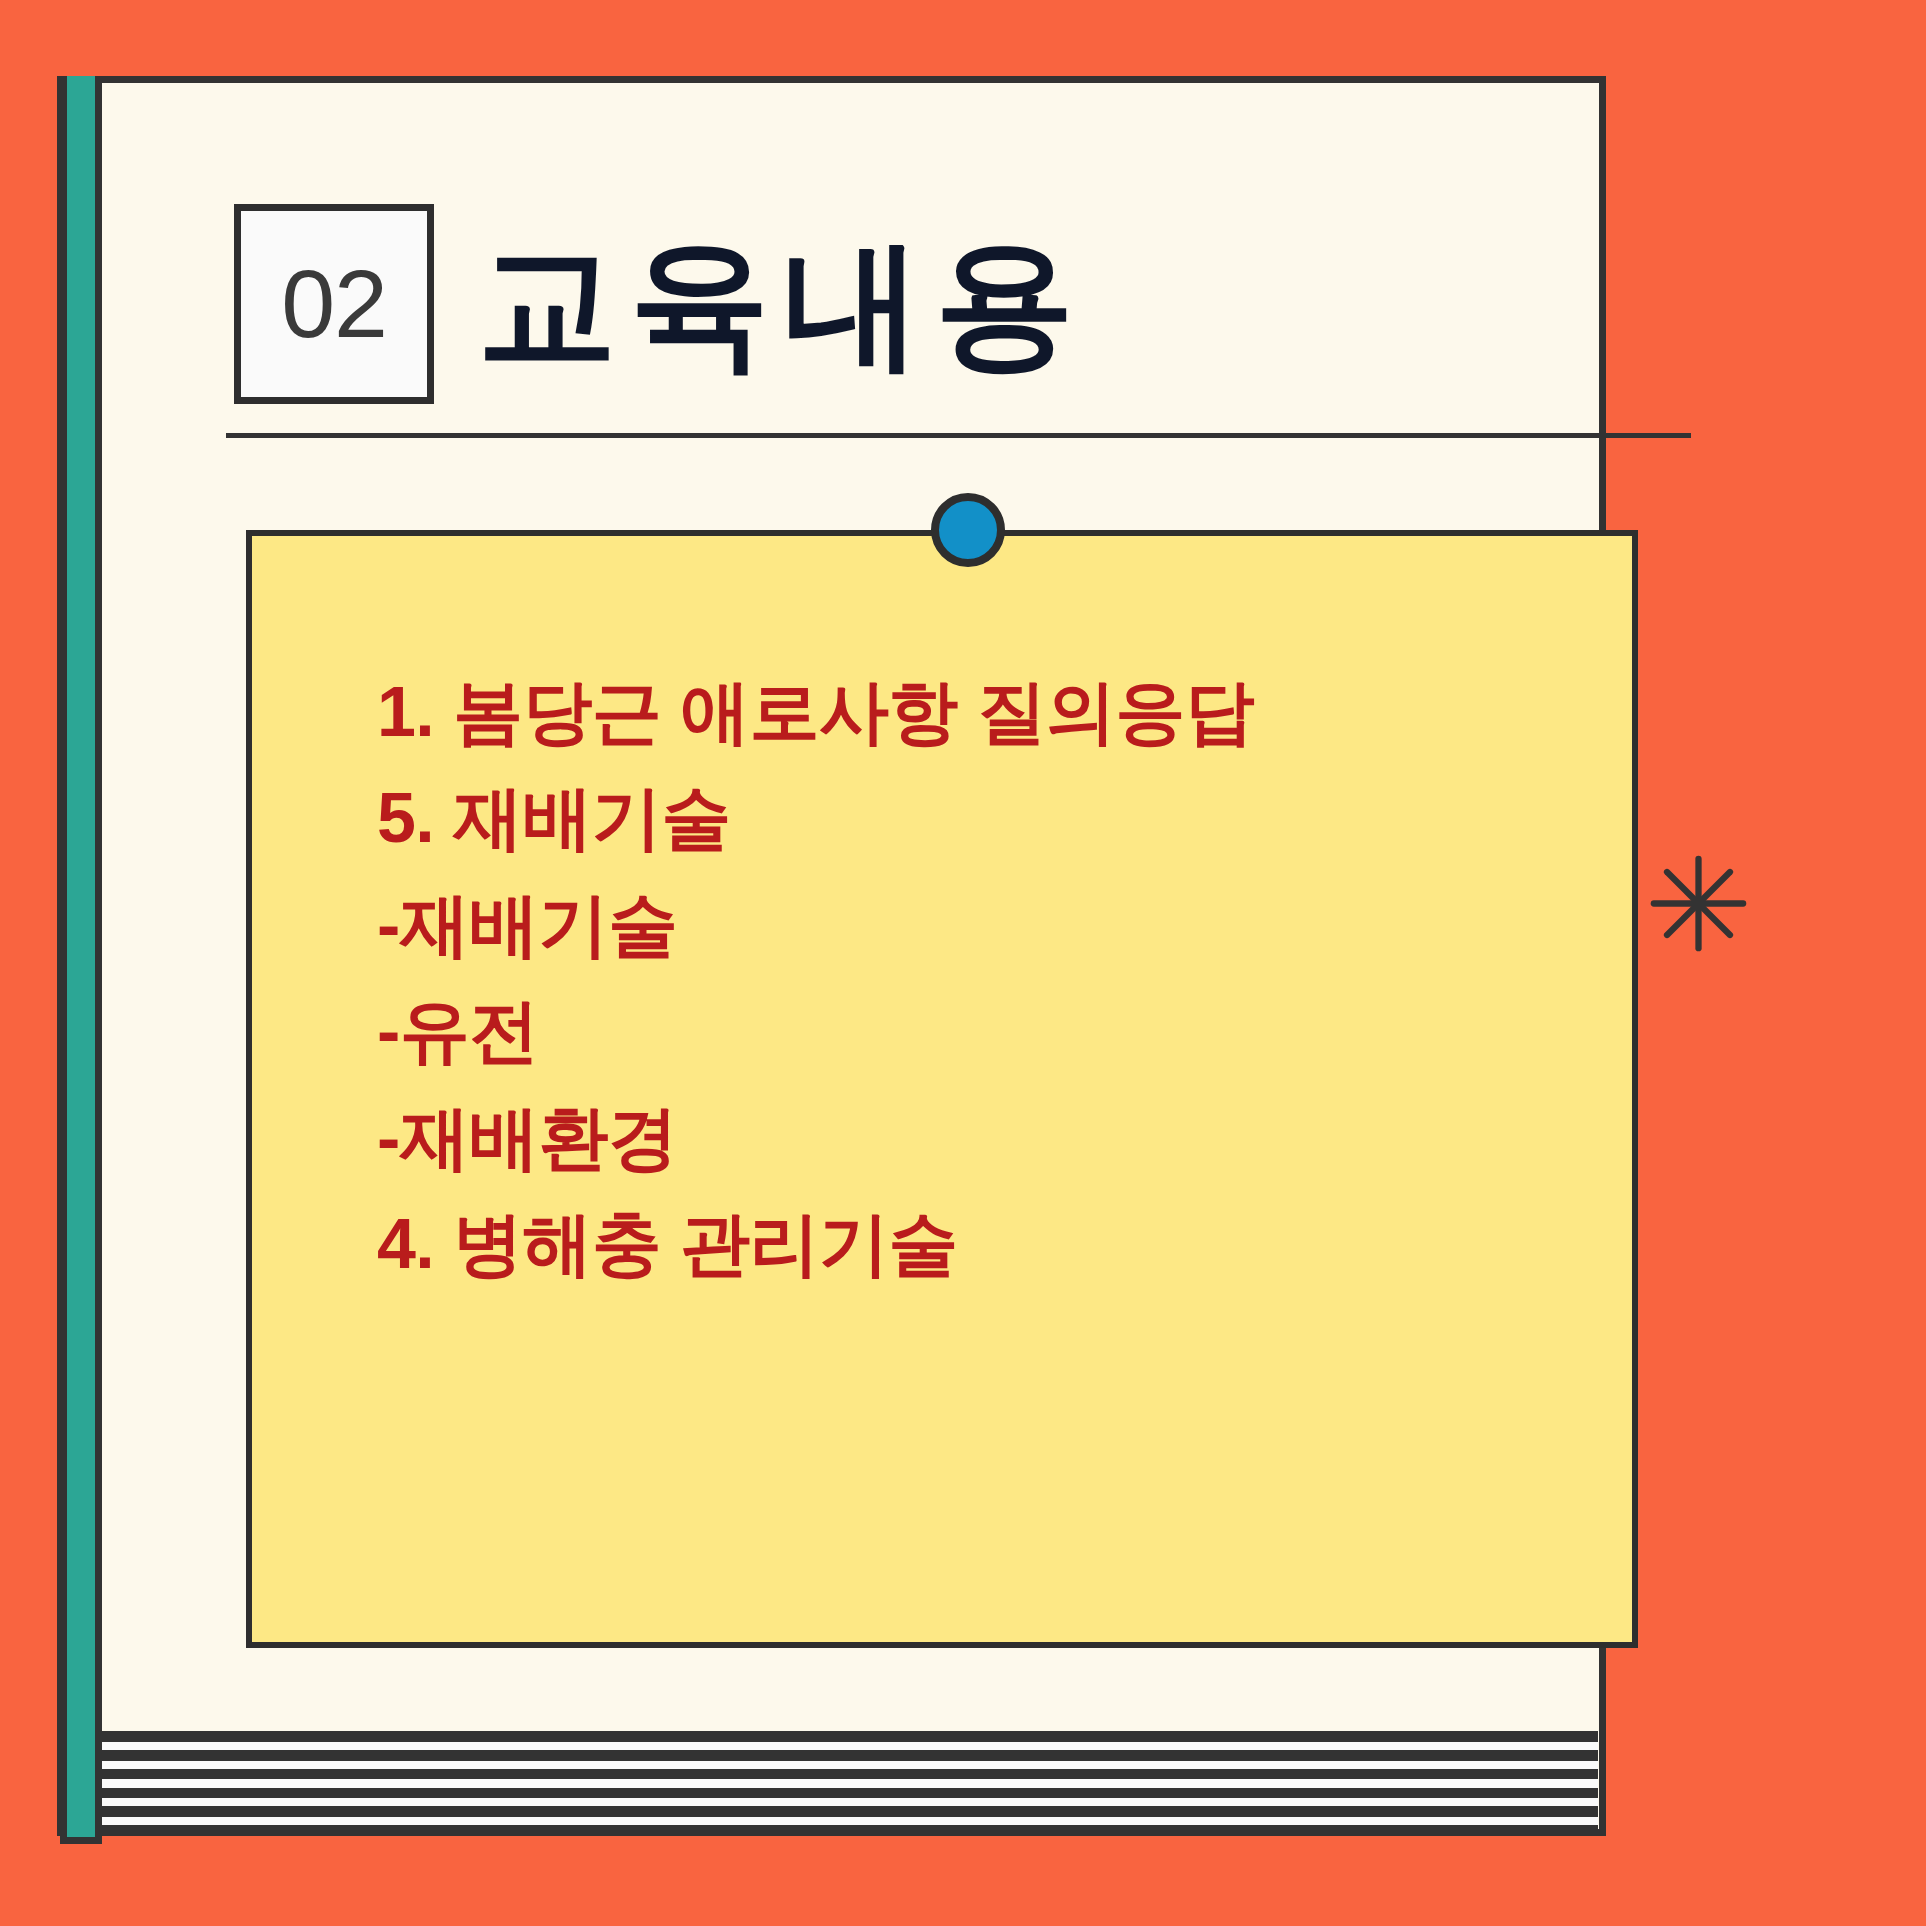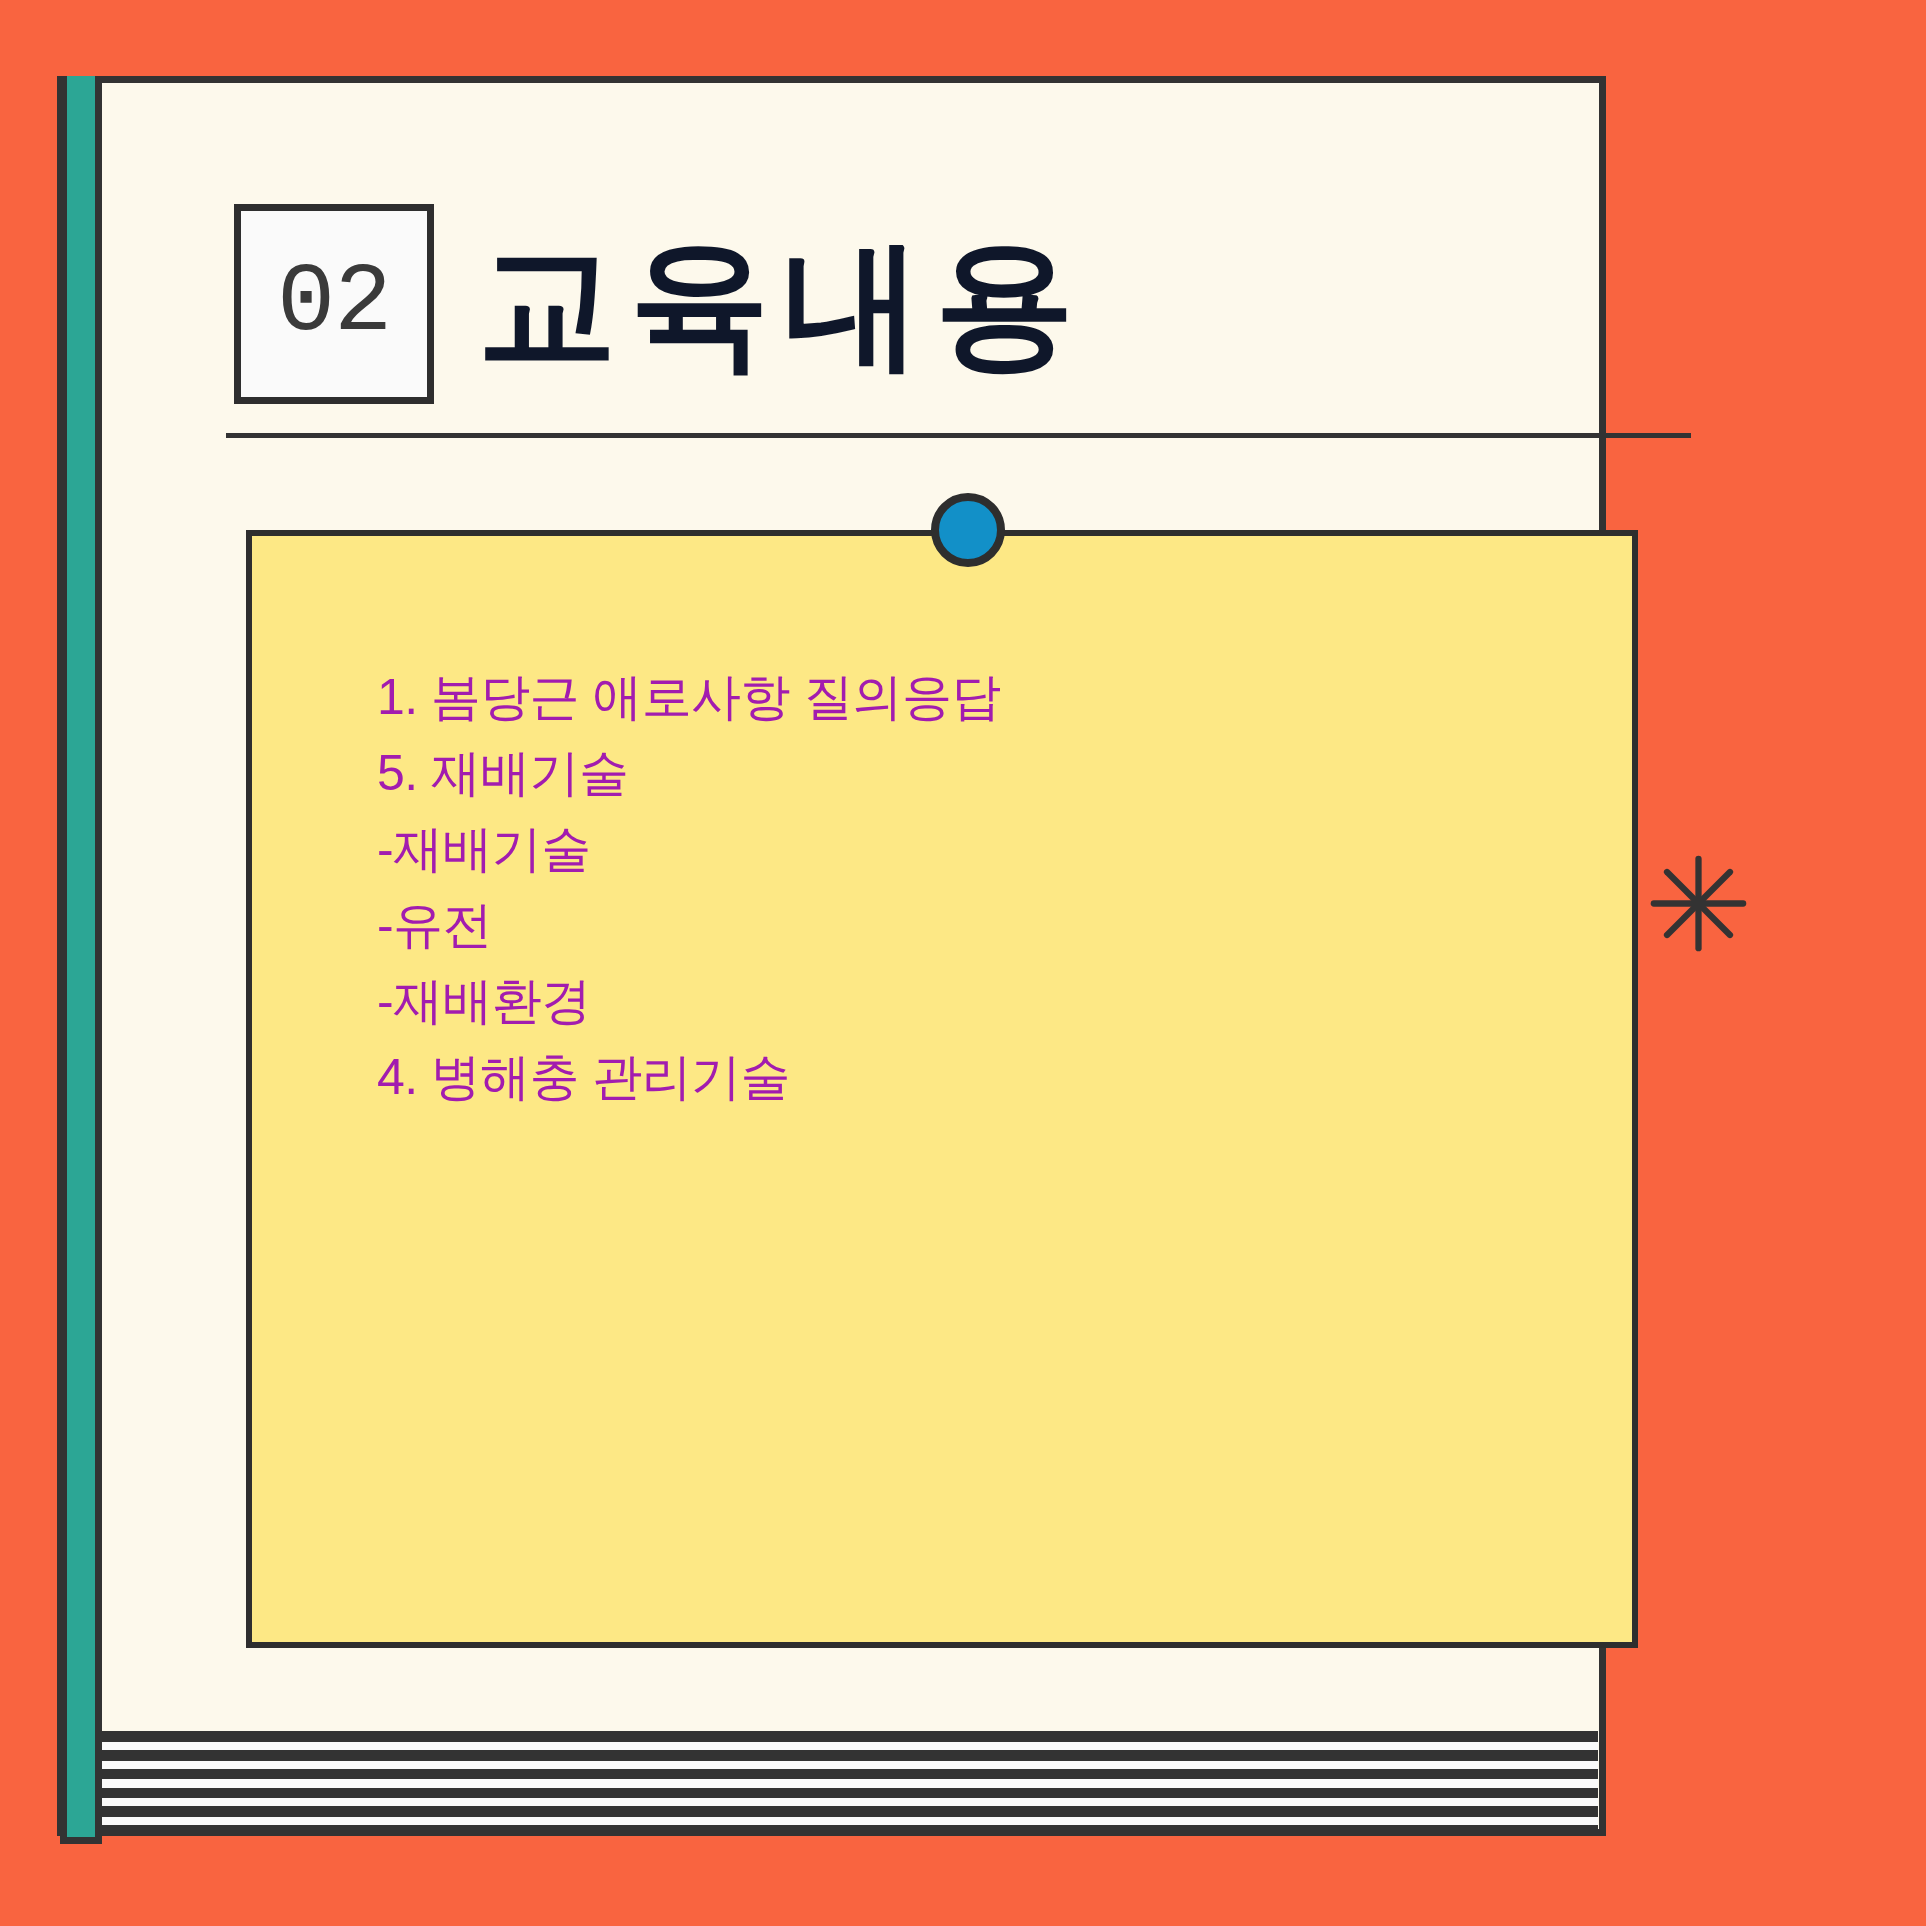--- a/index.html
+++ b/index.html
@@ -57,21 +57,20 @@
   .num-box {
     flex: 0 0 auto;
     width: 200px;
     height: 200px;
     background: #fafafa;
     box-sizing: border-box;
     border: 7.4px solid #2e2e2e;
     display: flex;
     align-items: center;
     justify-content: center;
-    font-family: Liberation Mono, monospace;
   }
   .num-box-text {
     font-size: 97px;
     font-weight: 400;
     color: #3a3a3a;
     letter-spacing: -1.1px;
     line-height: 1;
   }
   .page-title {
     font-size: 140px;
@@ -107,23 +106,23 @@
   .content-list {
     position: absolute;
     left: 125px;
     top: 123px;
     right: 34px;
     margin: 0;
     padding: 0;
     list-style: none;
   }
   .content-list li {
-    font-size: 50px;
-    font-weight: 400;
-    color: #a21caf;
+    font-size: 70px;
+    font-weight: 700;
+    color: #b91c1c;
     line-height: 1.52;
     letter-spacing: -0.6px;
     white-space: nowrap;
   }
 
   
   .blue-dot {
     position: absolute;
     left: 931px;
     top: 493px;

